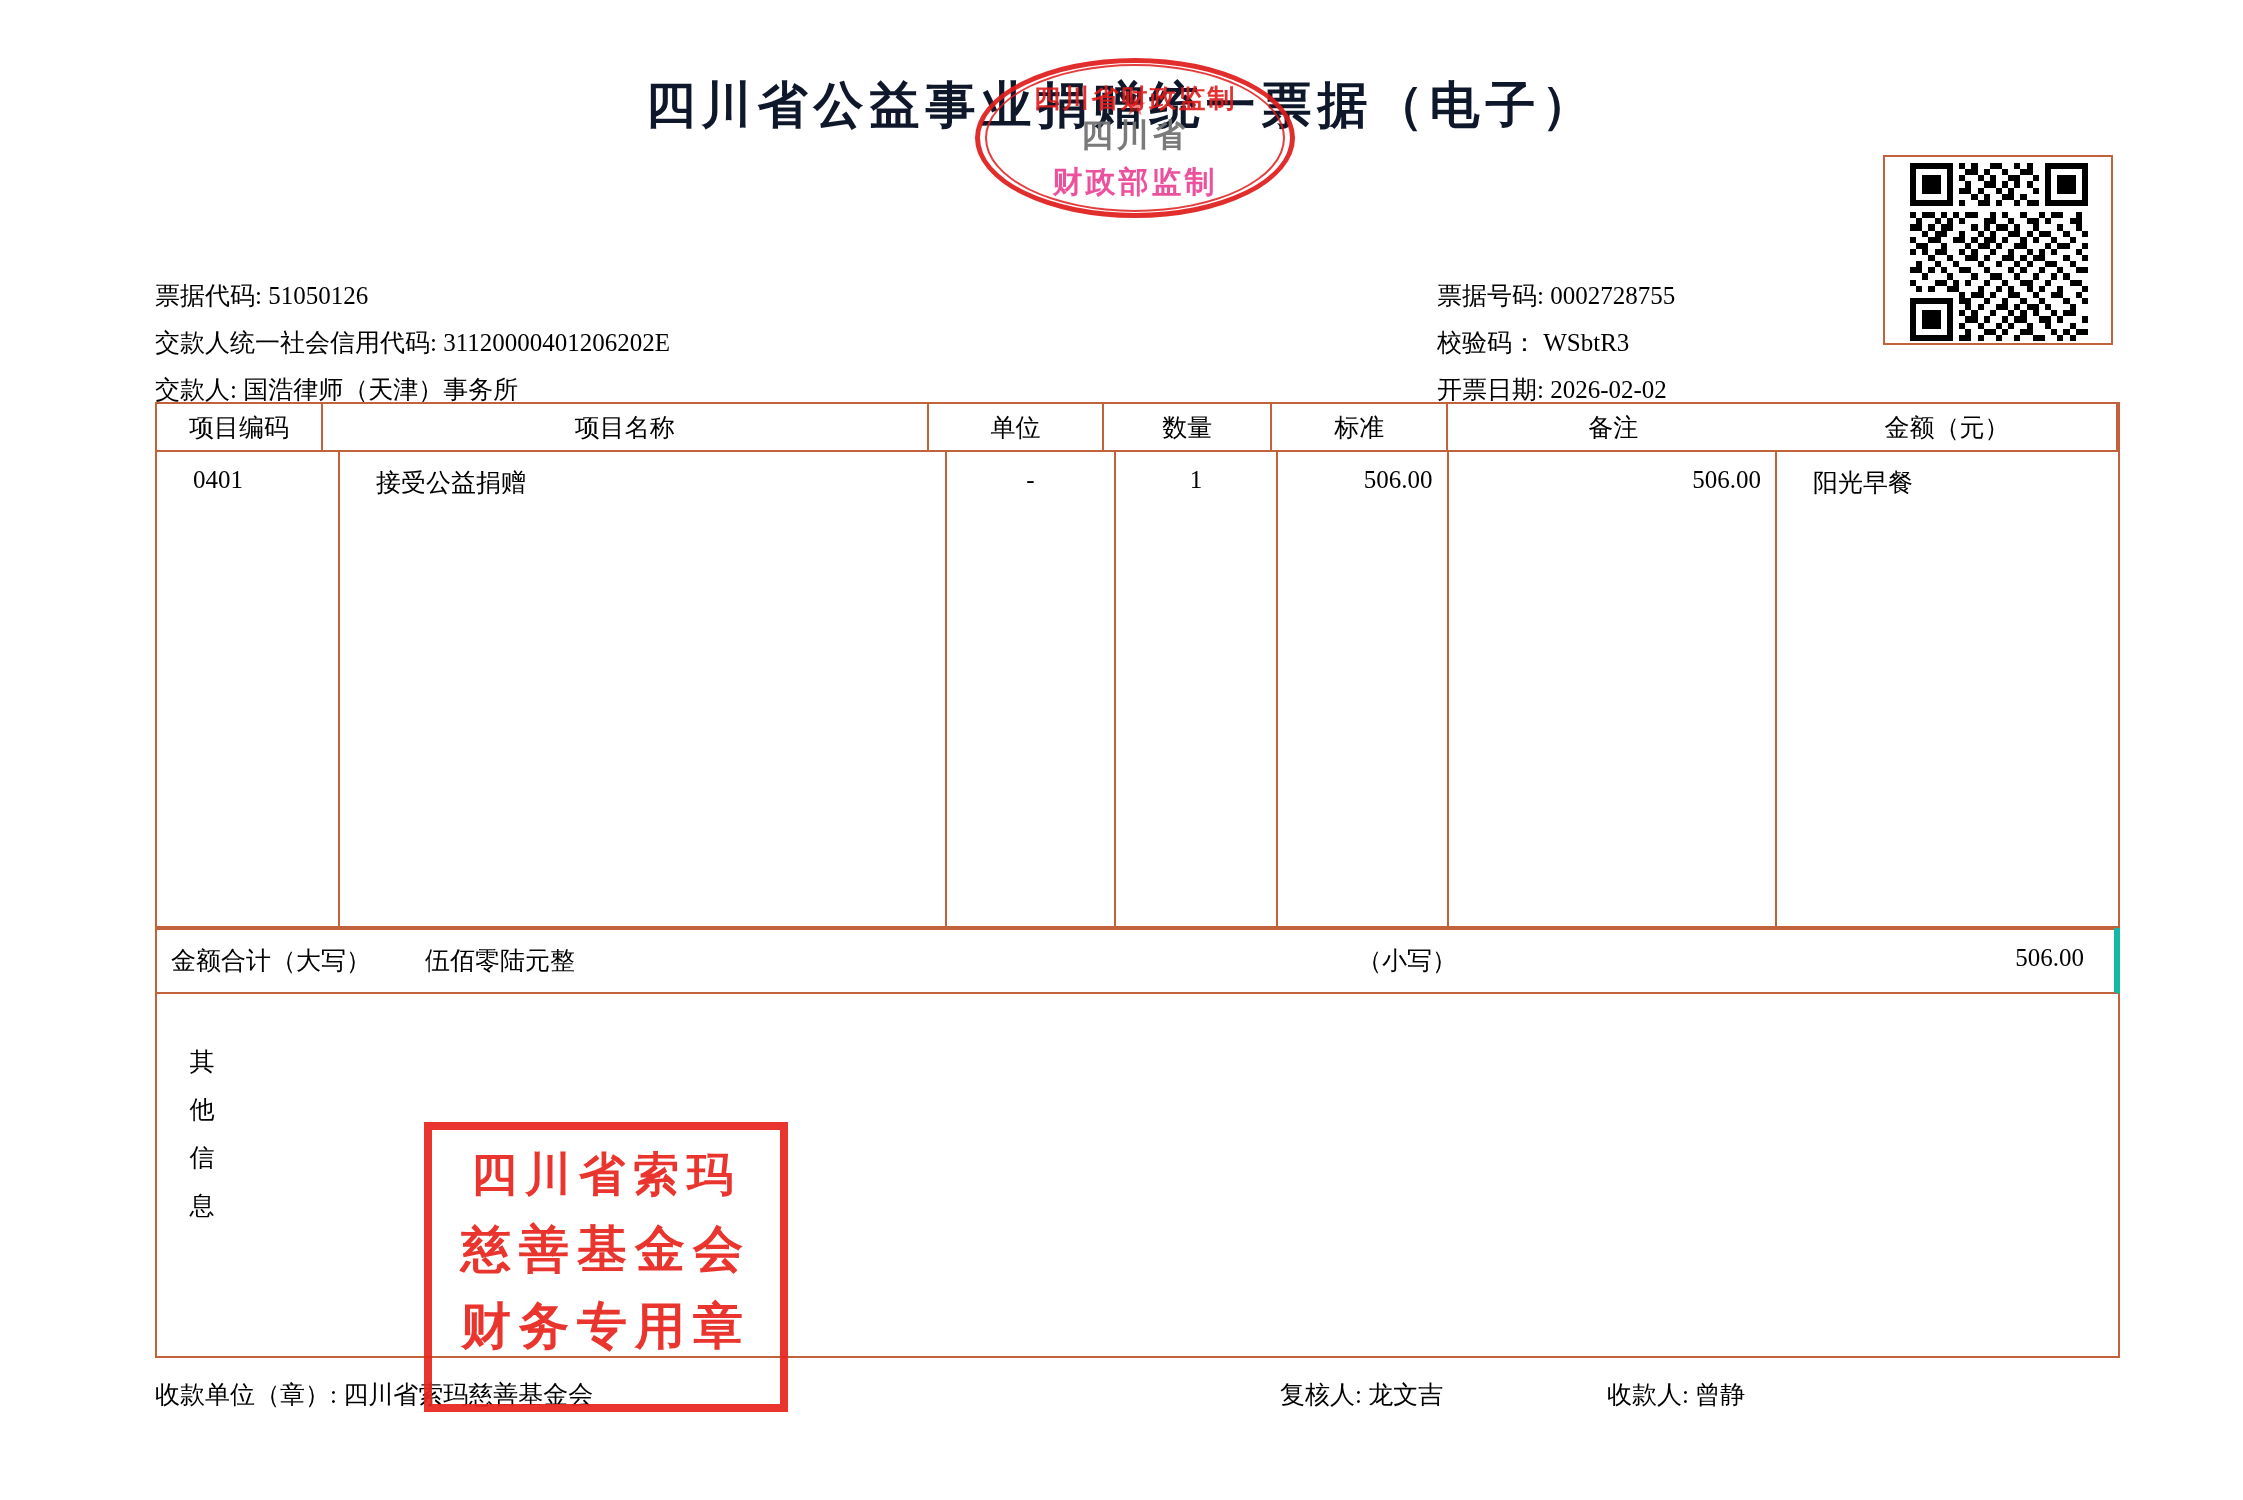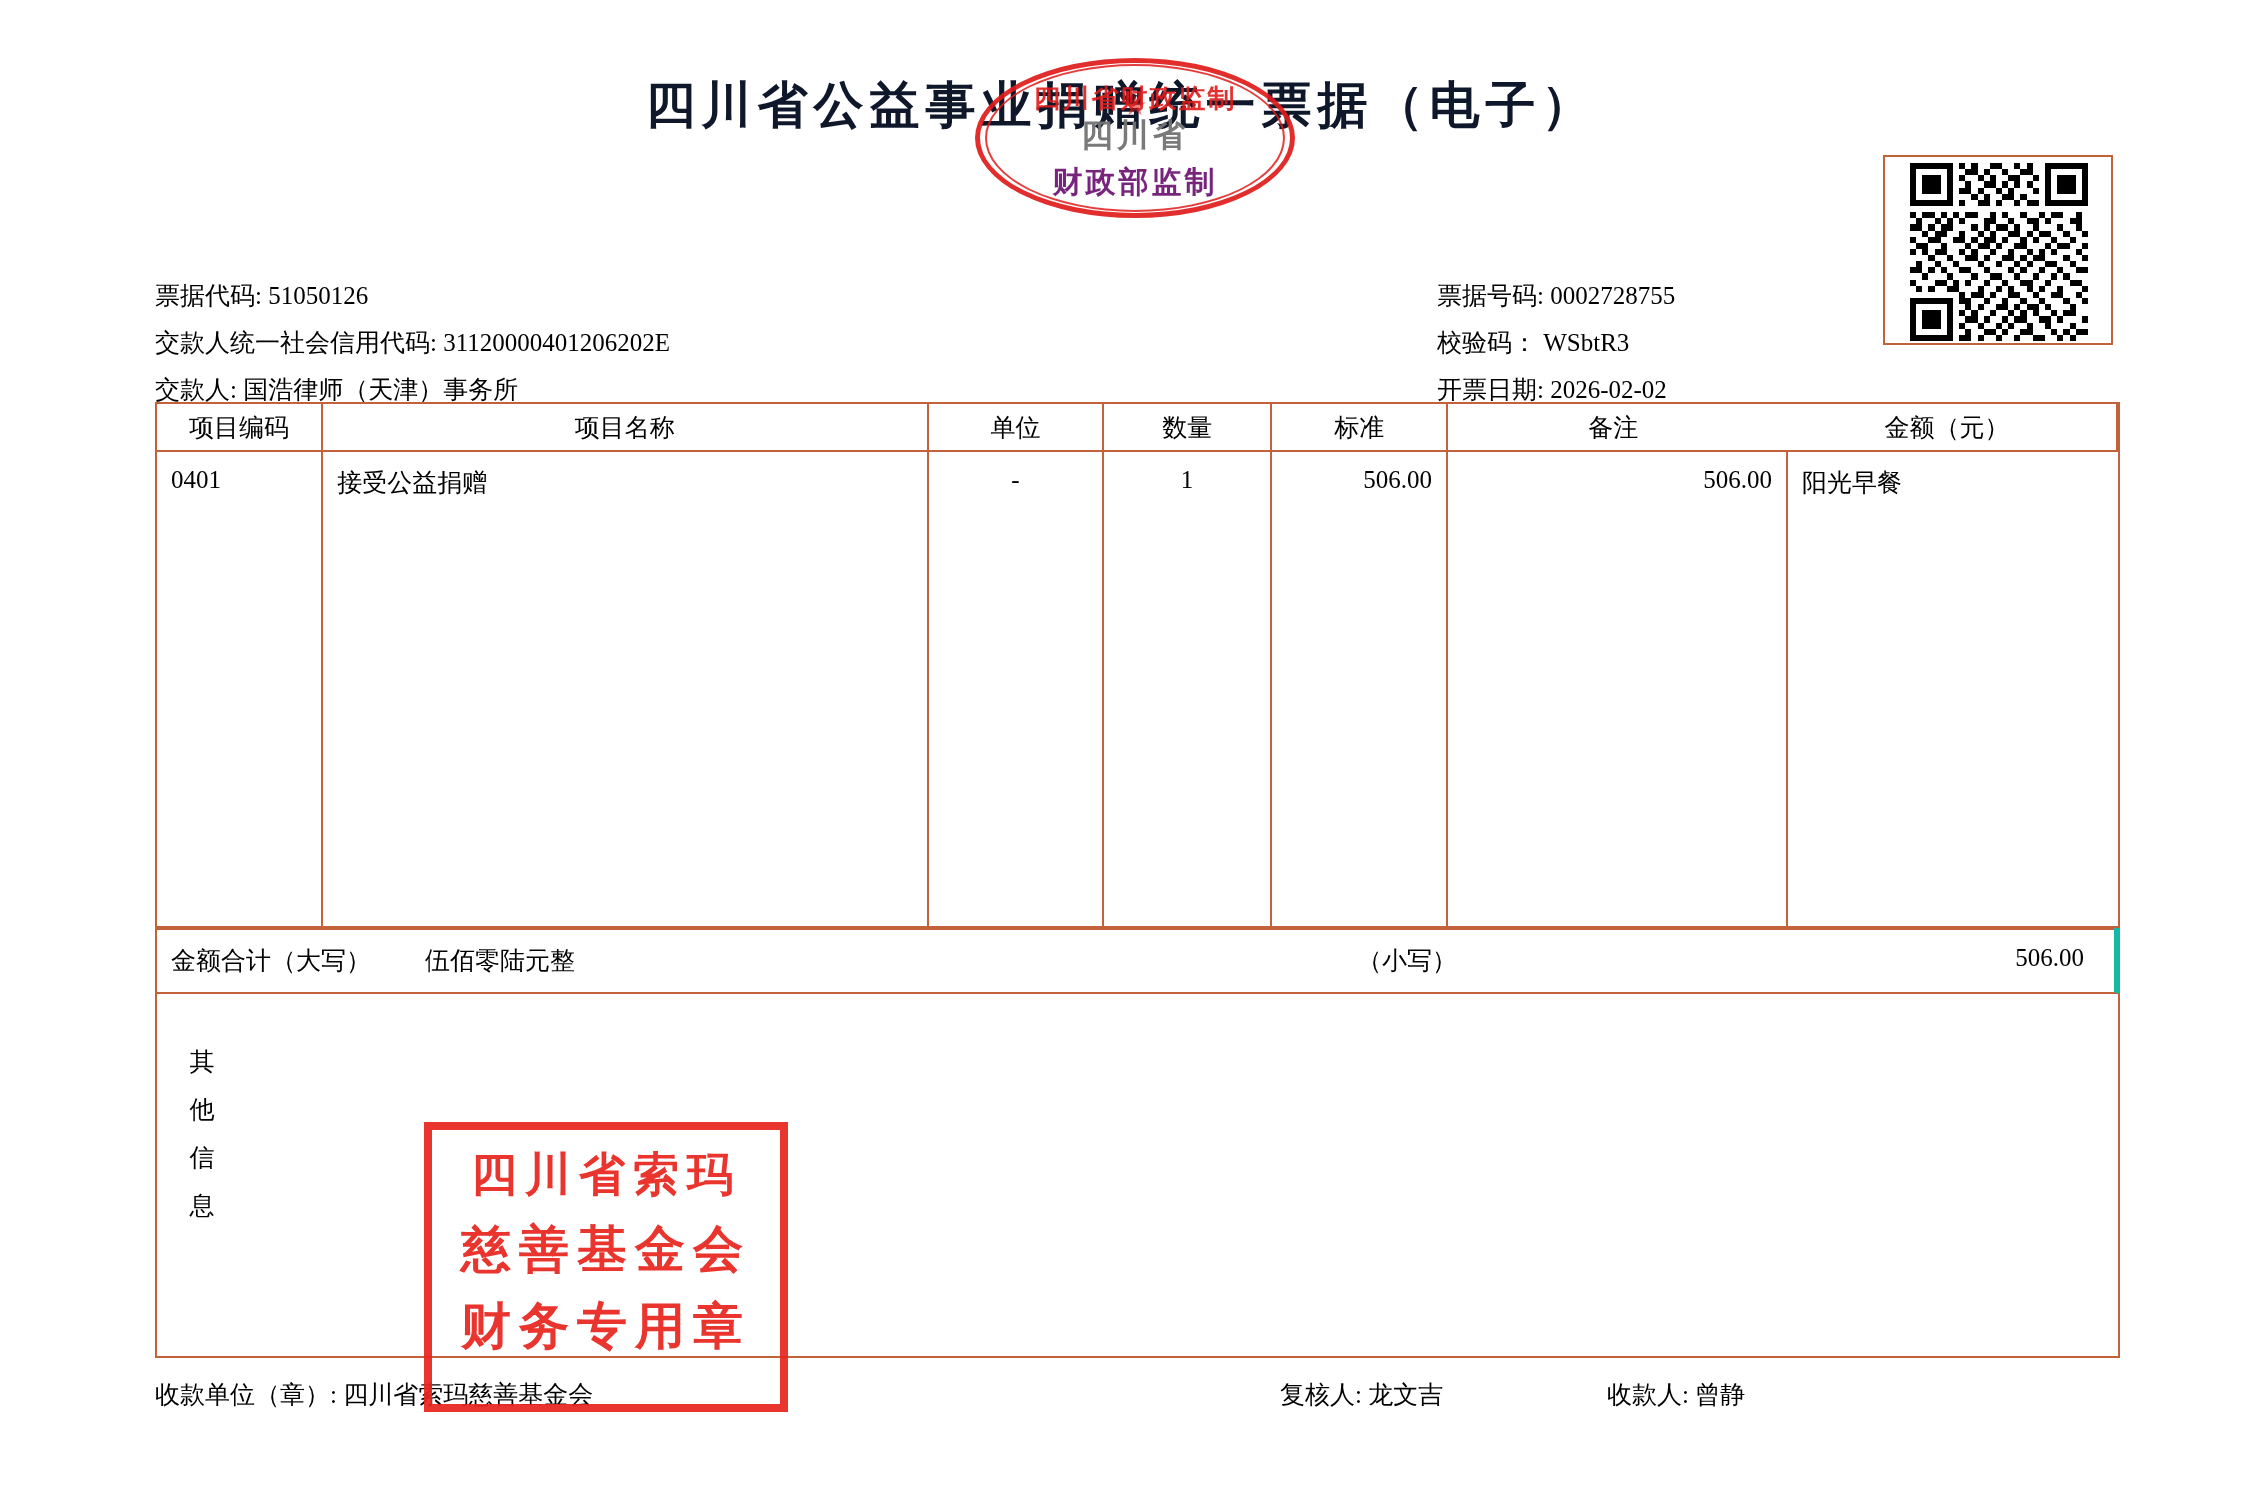--- a/index.html
+++ b/index.html
@@ -126,21 +126,21 @@
   .bcell {
     box-sizing: border-box;
     border-right: 2px solid #c2623a;
     font-size: 25px;
     padding-top: 14px;
     height: 100%;
     overflow: hidden;
     white-space: nowrap;
   }
   .bcell.last { border-right: none; }
-  .al-left { padding-left: 14px; text-align: left; }
+  .al-left { padding-left: 14px; text-align: left; margin-left: 22px; }
   .al-center { text-align: center; }
   .al-right { padding-right: 14px; text-align: right; }
 
   
   .total-row {
     position: absolute;
     left: 155px;
     top: 928px;
     width: 1965px;
     height: 66px;
@@ -258,21 +258,21 @@
     font-size: 32px;
     font-weight: bold;
     letter-spacing: 4px;
     opacity: 0.95;
   }
   .seal-oval .arc-bot {
     position: absolute;
     left: 0; top: 104px;
     width: 320px;
     text-align: center;
-    color: #701a75;
+    color: #ec4899;
     font-size: 30px;
     font-weight: bold;
     letter-spacing: 3px;
     opacity: 0.95;
   }
   .seal-oval .star {
     position: absolute;
     left: 50%; top: 34px;
     margin-left: -14px;
     width: 28px; height: 28px;

